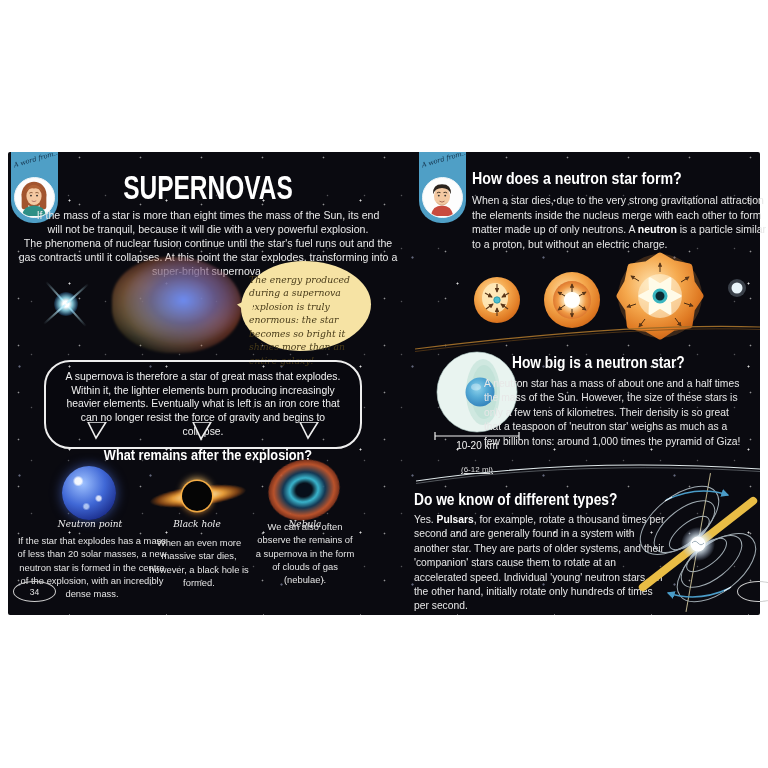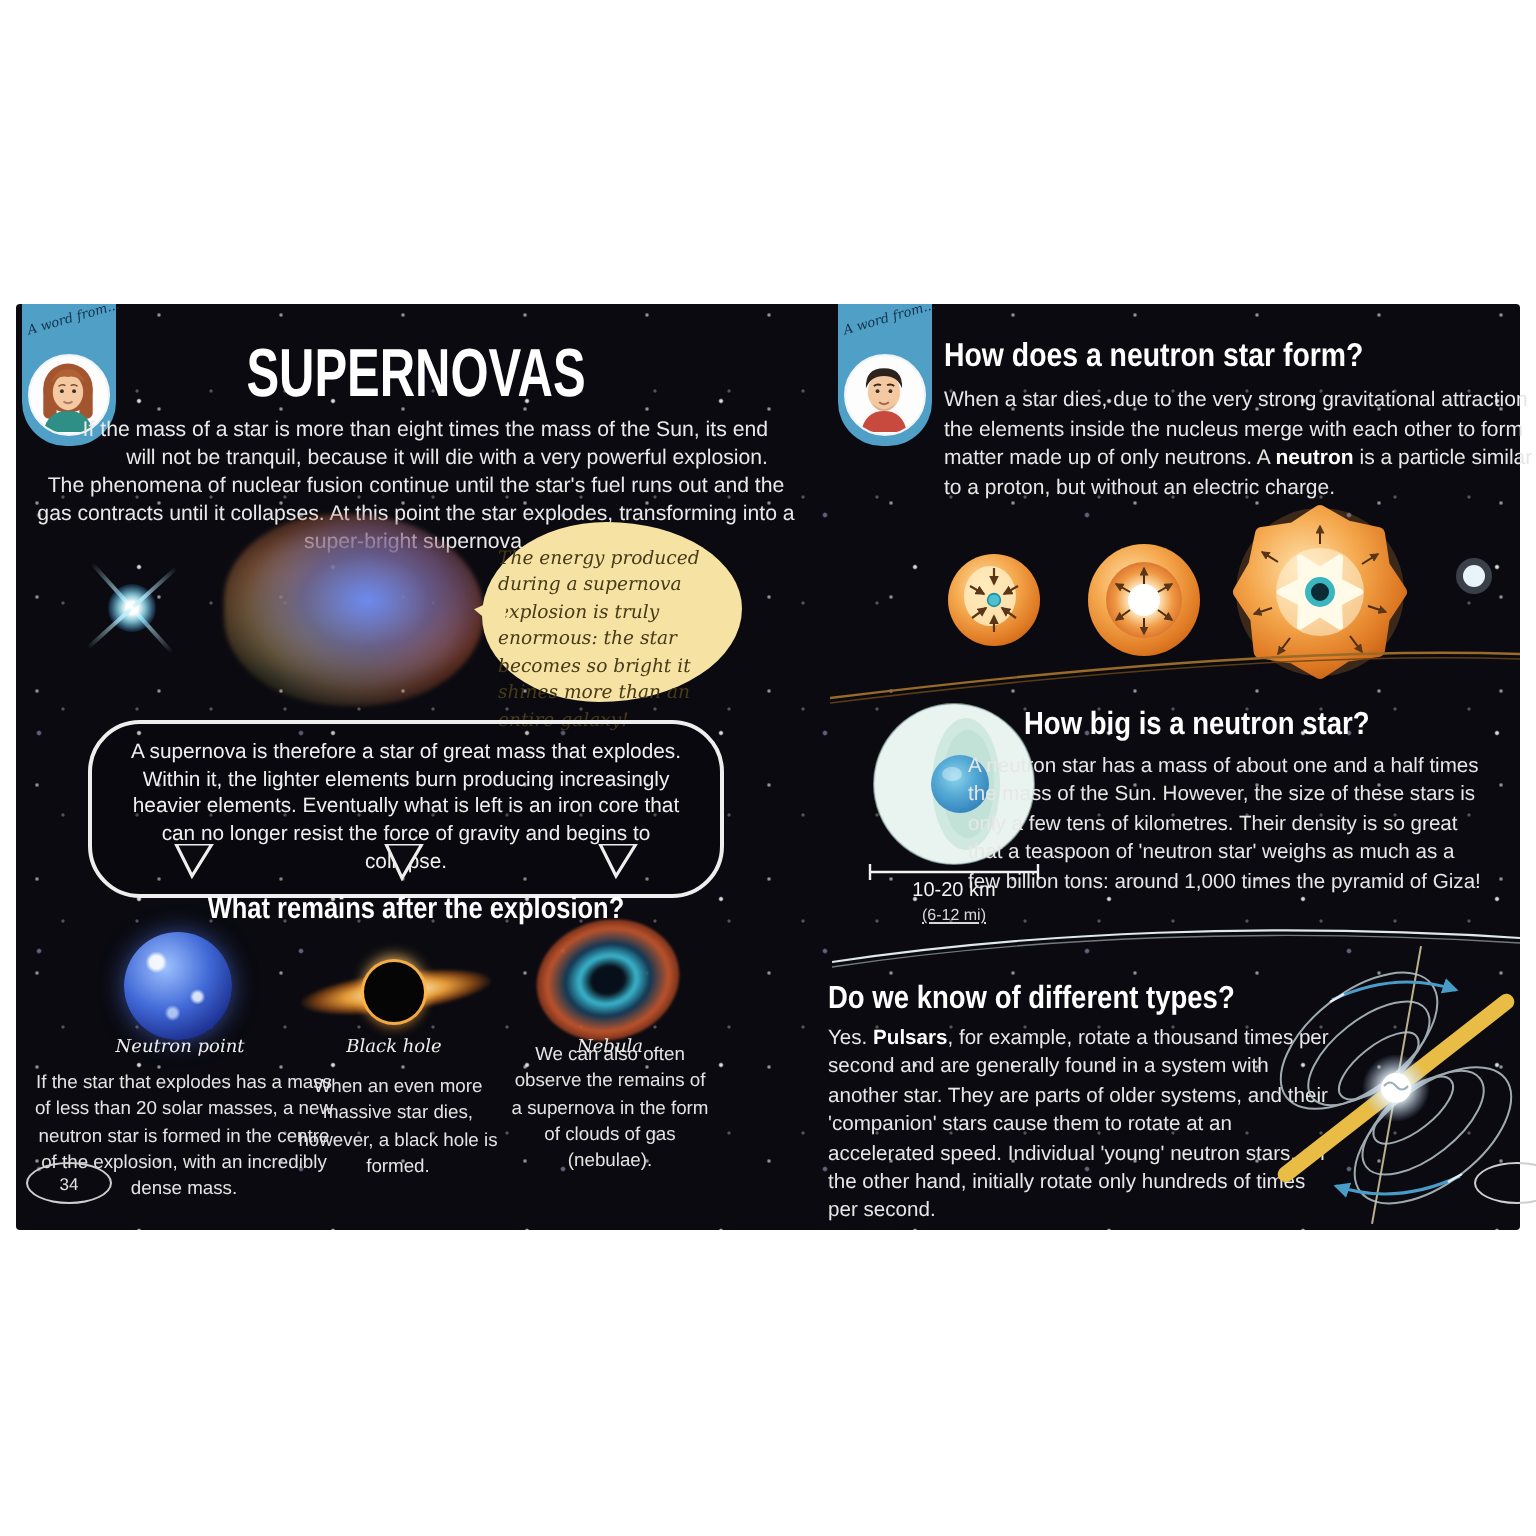--- a/index.html
+++ b/index.html
@@ -21,21 +21,21 @@
 
   
   .badge { position:absolute; top:0; width:47px; height:71px; background:#4f9fc6; border-radius:0 0 22px 22px; }
   .badge-label { position:absolute; top:3px; left:2px; width:46px; font:italic 6.5px "DejaVu Serif",serif; color:#13314a; transform:rotate(-16deg); white-space:nowrap; }
   .portrait { position:absolute; left:3px; top:25px; width:41px; height:41px; border-radius:50%; background:#fdfdfd; border:1.5px solid #eef4f7; overflow:hidden; }
 
   
   .title { position:absolute; left:20px; top:16px; width:360px; text-align:center; color:#fff;
     font-size:34px; font-weight:700; letter-spacing:0; transform:scaleX(.72); transform-origin:center; white-space:nowrap; }
   .intro { position:absolute; text-align:center; font-size:10.6px; line-height:1.32; color:#e9e9e9; }
-  .intro1 { left:24px; top:57px; width:352px;text-align:right; }
+  .intro1 { left:24px; top:57px; width:352px; }
   .intro2 { left:10px; top:85px; width:380px; }
 
   .bright-star { position:absolute; left:28px; top:122px; width:60px; height:60px; }
   .bright-star::before, .bright-star::after { content:""; position:absolute; left:0; top:29px; width:60px; height:2px;
     background:linear-gradient(90deg, transparent, rgba(190,240,255,.9) 45%, #fff 50%, rgba(190,240,255,.9) 55%, transparent); }
   .bright-star::before { transform:rotate(48deg); }
   .bright-star::after { transform:rotate(-42deg); }
   .bright-star .core { position:absolute; left:18px; top:18px; width:24px; height:24px; border-radius:50%;
     background:radial-gradient(circle, #ffffff 18%, rgba(150,230,250,.8) 40%, rgba(60,140,200,.35) 65%, transparent 75%); }
 
@@ -102,21 +102,21 @@
   .qh3 { left:406px; top:339px; }
   .q-body { position:absolute; font-size:10.5px; line-height:1.4; color:#e7e7e7; }
   .qb1 { left:464px; top:41px; width:300px; }
   .qb2 { left:476px; top:225px; width:257px; font-size:10.3px; }
   .qb3 { left:406px; top:361px; width:253px; font-size:10.3px; }
   .q-body b { color:#ffffff; }
 
   .svg-abs { position:absolute; }
   .scale-label { position:absolute; left:423px; width:92px; text-align:center; color:#f2f2f2; }
   .scale-km { top:288px; font-size:10px; font-weight:400; }
-  .scale-mi { top:301px; font-size:8px; color:#d8d8d8;text-decoration:underline; }
+  .scale-mi { top:313px; font-size:8px; color:#d8d8d8;text-decoration:underline; }
 </style>
 </head>
 <body>
 <div id="stage">
 
 <div class="spread">
 
   <div class="badge" style="left:3px;">
     <div class="badge-label">A word from...</div>
     <div class="portrait">

